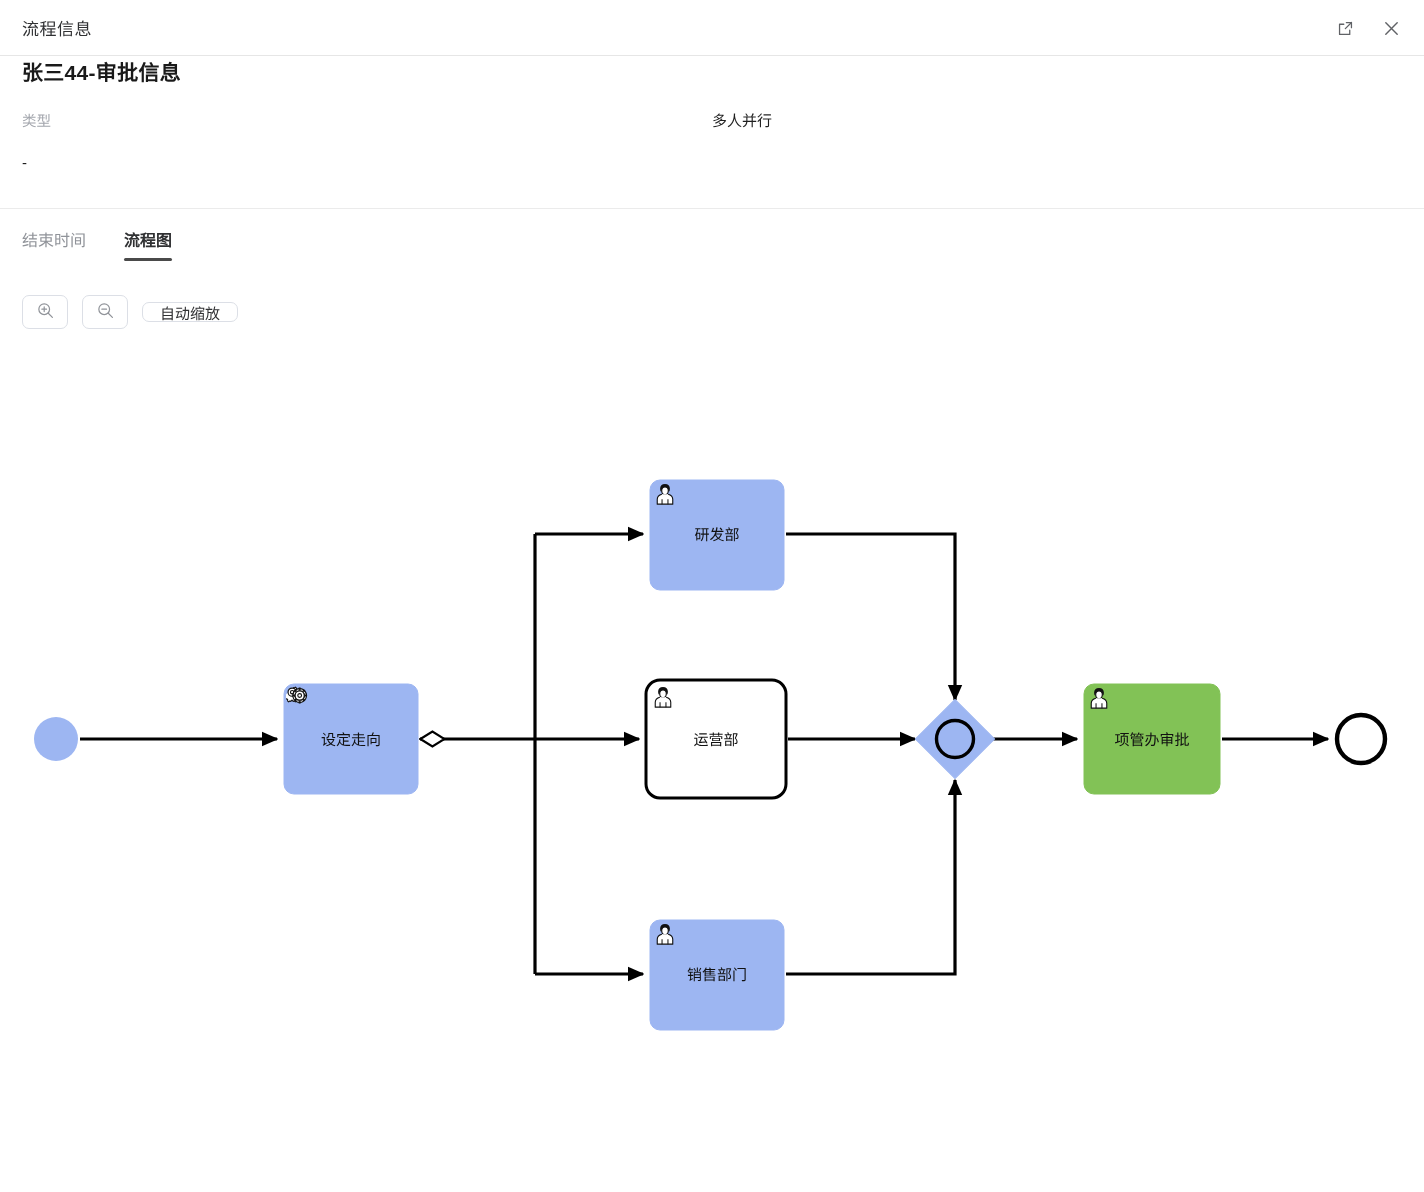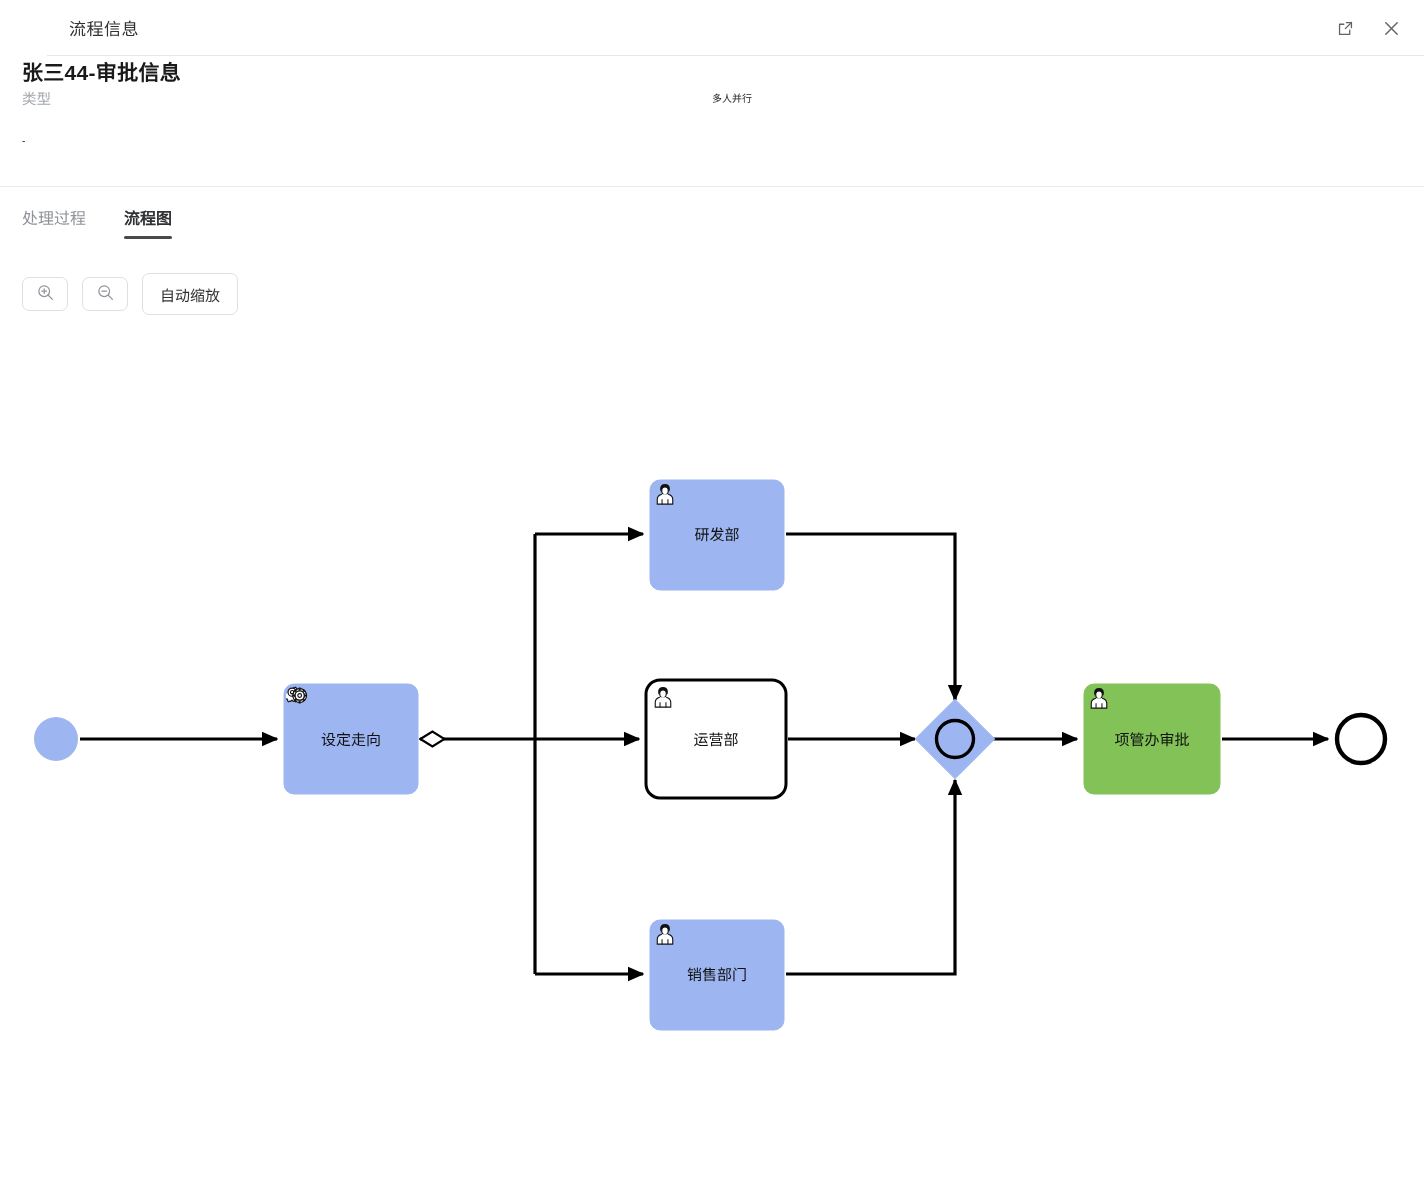--- a/index.html
+++ b/index.html
@@ -17,21 +17,20 @@
   }
 
   
   .win-header {
     position: relative;
     height: 56px;
     border-bottom: 1px solid #e6e6e6;
     display: flex;
     align-items: center;
     padding: 0 22px;
-    margin-left: 47px;
   }
   .win-title {
     font-size: 17px;
     font-weight: 400;
     color: #303133;
     letter-spacing: .5px;
   }
   .win-actions {
     position: absolute;
     right: 18px; top: 0;
@@ -52,32 +51,33 @@
   .content { padding: 0 22px; }
 
   .doc-title {
     font-size: 21px;
     font-weight: bold;
     color: #1a1a1a;
     letter-spacing: .3px;
   }
 
   .meta-grid {
+    margin-top: 22px;
     display: grid;
     grid-template-columns: 690px 1fr;
     row-gap: 0;
   }
   .meta-label {
     font-size: 14.5px;
     color: #a3a6ad;
     line-height: 26px;
     padding-bottom: 8px;
   }
   .meta-value {
-    font-size: 10px;
+    font-size: 15px;
     color: #1f1f1f;
     line-height: 26px;
     padding-bottom: 16px;
   }
 
   .hr {
     margin-top: 16px;
     height: 1px;
     background: #ebebeb;
     margin-left: -22px;
@@ -121,21 +121,21 @@
   .tb-icon-btn {
     width: 46px; height: 34px;
     border: 1px solid #dcdfe6;
     border-radius: 7px;
     background: #fff;
     display: flex; align-items: center; justify-content: center;
     cursor: pointer;
     color: #909399;
   }
   .tb-text-btn {
-    height: 42px;
+    height: 20px;
     border: 1px solid #dcdfe6;
     border-radius: 7px;
     background: #fff;
     display: flex; align-items: center; justify-content: center;
     padding: 0 17px;
     font-size: 15px;
     color: #303133;
     cursor: pointer;
     font-family: "Liberation Sans", "DejaVu Sans", sans-serif;
   }
@@ -181,21 +181,21 @@
 
   <div class="meta-grid">
     <div class="meta-label">类型</div>
     <div class="meta-value">多人并行</div>
     <div class="meta-value">-</div>
   </div>
 
   <div class="hr"></div>
 
   <div class="tabs">
-    <div class="tab">处理过程</div>
+    <div class="tab">结束时间</div>
     <div class="tab active">流程图</div>
   </div>
 
   <div class="diagram-toolbar">
     <div class="tb-icon-btn">
       <span>
         <svg width="19" height="19" viewBox="0 0 22 22" fill="none" stroke="#909399" stroke-width="1.4">
           <circle cx="9.5" cy="9.5" r="6.2"></circle>
           <path d="M14.2 14.2 L19 19" stroke-linecap="round"></path>
           <path d="M6.8 9.5 H12.2 M9.5 6.8 V12.2" stroke-linecap="round"></path>

